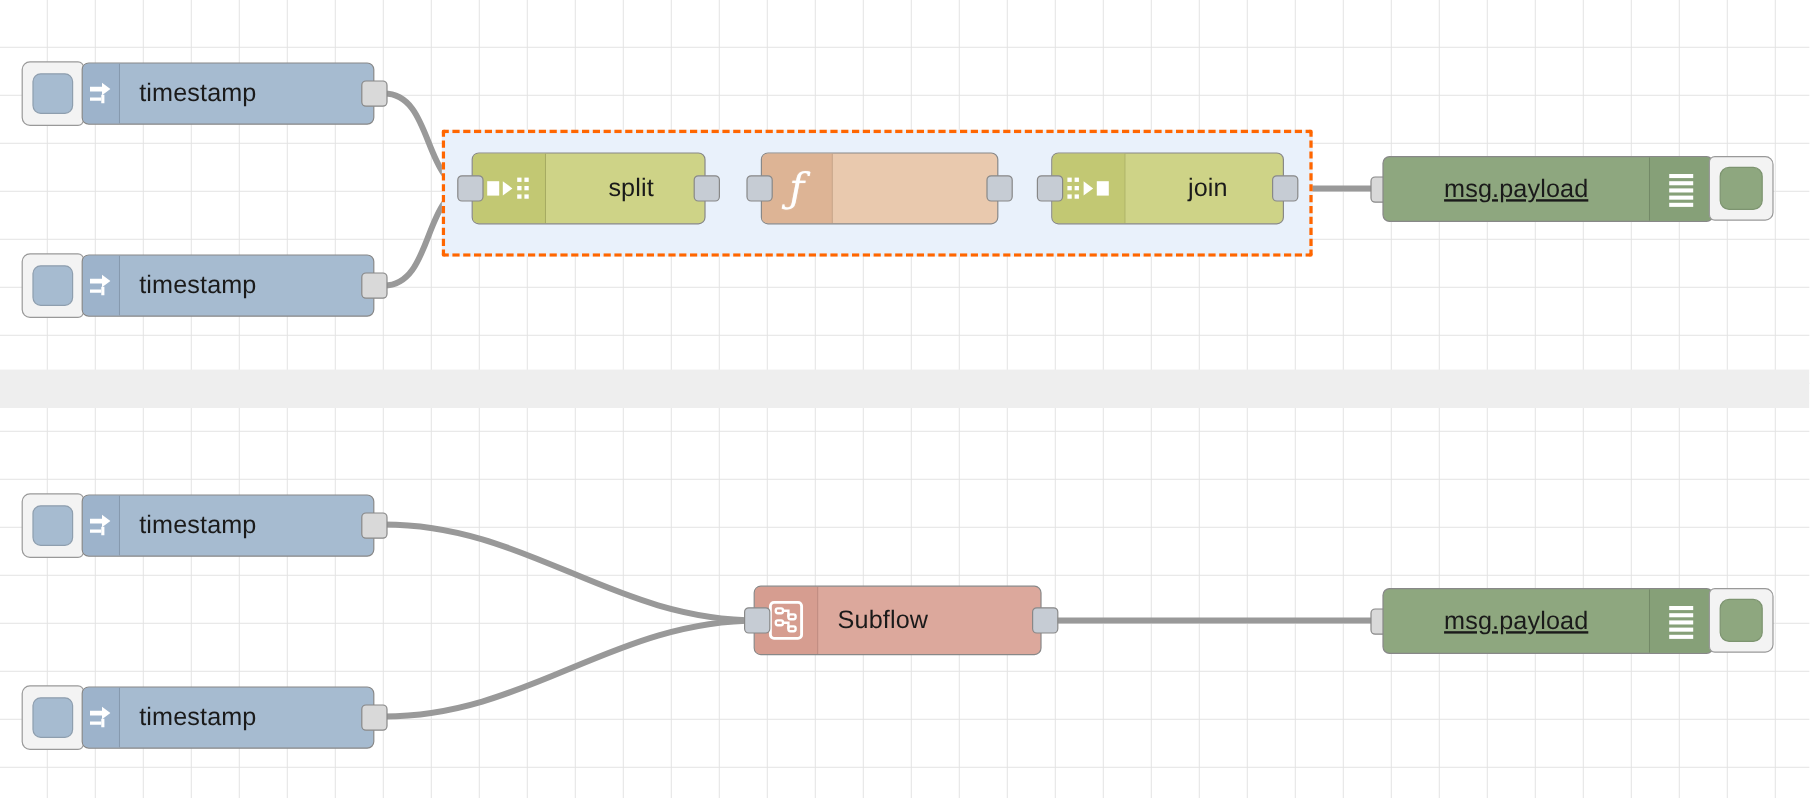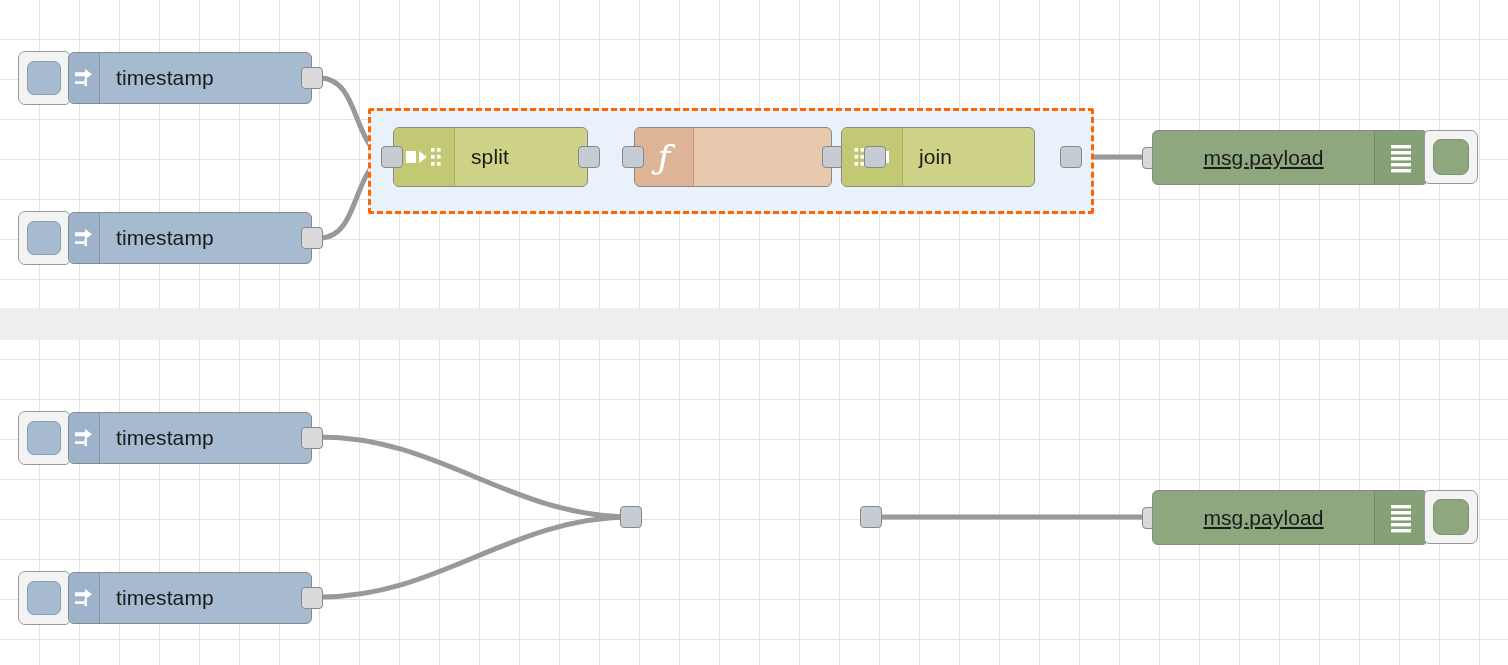--- a/index.html
+++ b/index.html
@@ -77,21 +77,21 @@
     letter-spacing: 0.1px;
     white-space: nowrap;
     overflow: hidden;
   }
   .label-left  { justify-content: flex-start; padding-left: 16px; }
   .label-center{ justify-content: center; text-decoration: underline; }
 
   
   .n-inject  { background: #a6bbd0; }
   .n-inject  .node-icon-cell { background: #9db3cb; }
-  .n-split, .n-join { background: #ced387; }
+  .n-split, .n-join { background: #ced387; gap: 36px; }
   .n-split .node-icon-cell, .n-join .node-icon-cell { background: #c2c873; }
   .n-function { background: #e9c9ae; }
   .n-function .node-icon-cell { background: #ddb495; }
   .n-subflow { background: #dca89c; }
   .n-subflow .node-icon-cell { background: #d69d90; }
   .n-debug { background: #8ea77f; }
   .n-debug .node-icon-cell {
     background: #86a078;
     border-right: none;
     border-left: 1px solid rgba(0,0,0,0.14);
@@ -246,21 +246,21 @@
 
   <div class="node n-function" style="left:634px; top:127px; width:198px; height:60px;">
     <div class="node-icon-cell" style="width:58px;">
       <span class="fn-glyph">ƒ</span>
     </div>
     <div class="node-label-cell label-left"></div>
   </div>
   <div class="port port-in port-grey-blue" style="left:622px; top:146px;"></div>
   <div class="port port-out port-grey-blue" style="left:822px; top:146px;"></div>
 
-  <div class="node n-join" style="left:841px; top:127px; width:194px; height:60px;justify-content:flex-end;">
+  <div class="node n-join" style="left:876px; top:127px; width:194px; height:60px;justify-content:flex-end;">
     <div class="node-icon-cell" style="width:60px;">
       <svg class="glyph" width="38" height="22" viewBox="0 0 38 22" aria-hidden="true">
         <g fill="#ffffff">
           <rect x="1.5" y="2" width="3.6" height="3.6"></rect>
           <rect x="7.5" y="2" width="3.6" height="3.6"></rect>
           <rect x="1.5" y="9" width="3.6" height="3.6"></rect>
           <rect x="7.5" y="9" width="3.6" height="3.6"></rect>
           <rect x="1.5" y="16" width="3.6" height="3.6"></rect>
           <rect x="7.5" y="16" width="3.6" height="3.6"></rect>
         </g>
@@ -315,20 +315,36 @@
       <svg class="glyph" width="24" height="24" viewBox="0 0 24 24" aria-hidden="true">
         <path fill="#ffffff" d="M3 6.2 h10 V3 l7 5.2 -7 5.2 V10.2 H3 Z"></path>
         <path fill="#ffffff" d="M3 15.3 h9.4 v2.6 H3 Z"></path>
         <path fill="#ffffff" d="M12.4 13.0 h2.6 v7.0 h-2.6 Z"></path>
       </svg>
     </div>
     <div class="node-label-cell label-left">timestamp</div>
   </div>
   <div class="port port-out" style="left:301px; top:587px;"></div>
 
+  <div class="node n-subflow" style="left:628px; top:488px; width:240px; height:58px;">
+    <div class="node-icon-cell" style="width:52px;">
+      <svg class="glyph" width="30" height="34" viewBox="0 0 30 34" aria-hidden="true">
+        <rect x="2" y="2" width="26" height="30" rx="3" ry="3" fill="none" stroke="#ffffff" stroke-width="2.4"></rect>
+        <g fill="none" stroke="#ffffff" stroke-width="2">
+          <rect x="6.5" y="7" width="6" height="4" rx="1.6"></rect>
+          <rect x="17" y="12" width="6" height="4" rx="1.6"></rect>
+          <rect x="6.5" y="17" width="6" height="4" rx="1.6"></rect>
+          <rect x="17" y="22" width="6" height="4" rx="1.6"></rect>
+          <path d="M12.5 9 H17 V14"></path>
+          <path d="M12.5 19 H17 V24"></path>
+        </g>
+      </svg>
+    </div>
+    <div class="node-label-cell label-left">Subflow</div>
+  </div>
   <div class="port port-in port-grey-blue" style="left:620px; top:506px;"></div>
   <div class="port port-out port-grey-blue" style="left:860px; top:506px;"></div>
 
   <div class="port port-in" style="left:1142px; top:507px;"></div>
   <div class="node n-debug" style="left:1152px; top:490px; width:276px; height:55px;">
     <div class="node-label-cell label-center">msg.payload</div>
     <div class="node-icon-cell" style="width:52px;">
       <svg class="glyph" width="26" height="30" viewBox="0 0 26 30" aria-hidden="true">
         <g fill="#ffffff">
           <rect x="3" y="2" width="20" height="3.4"></rect>

